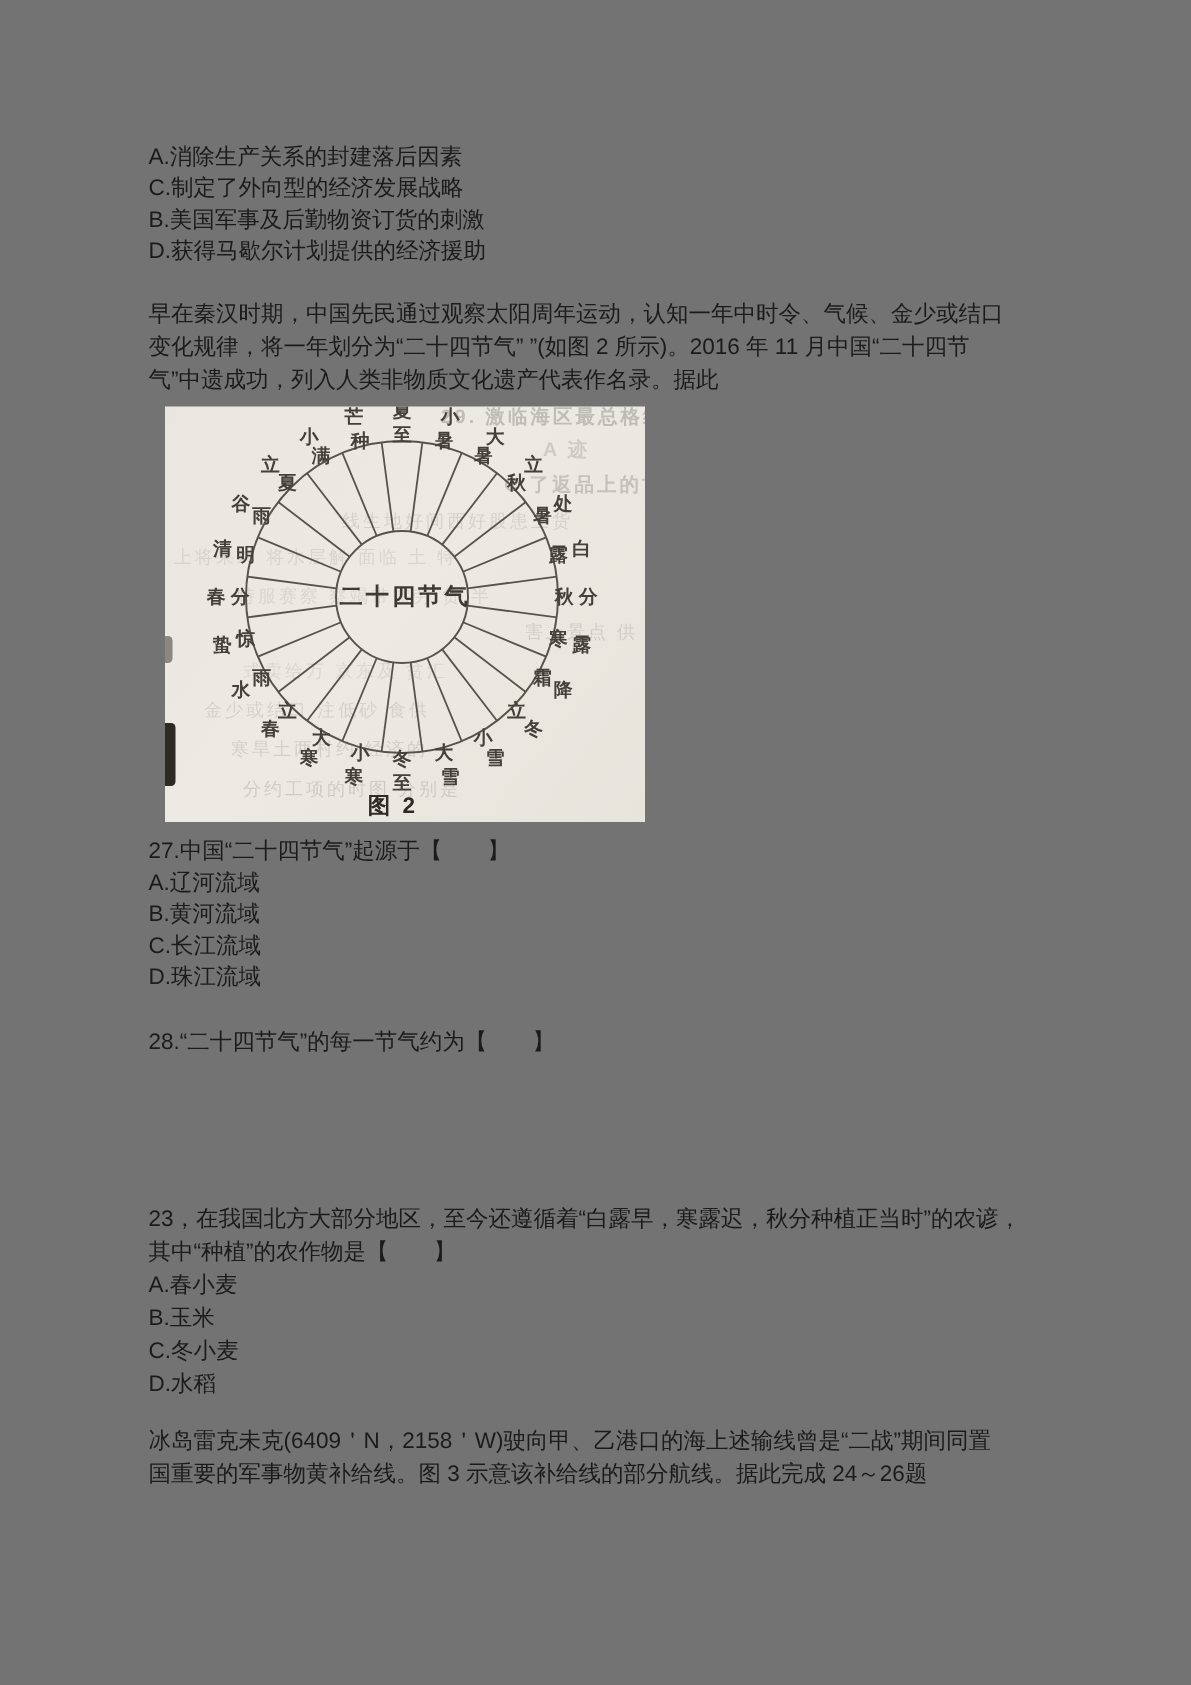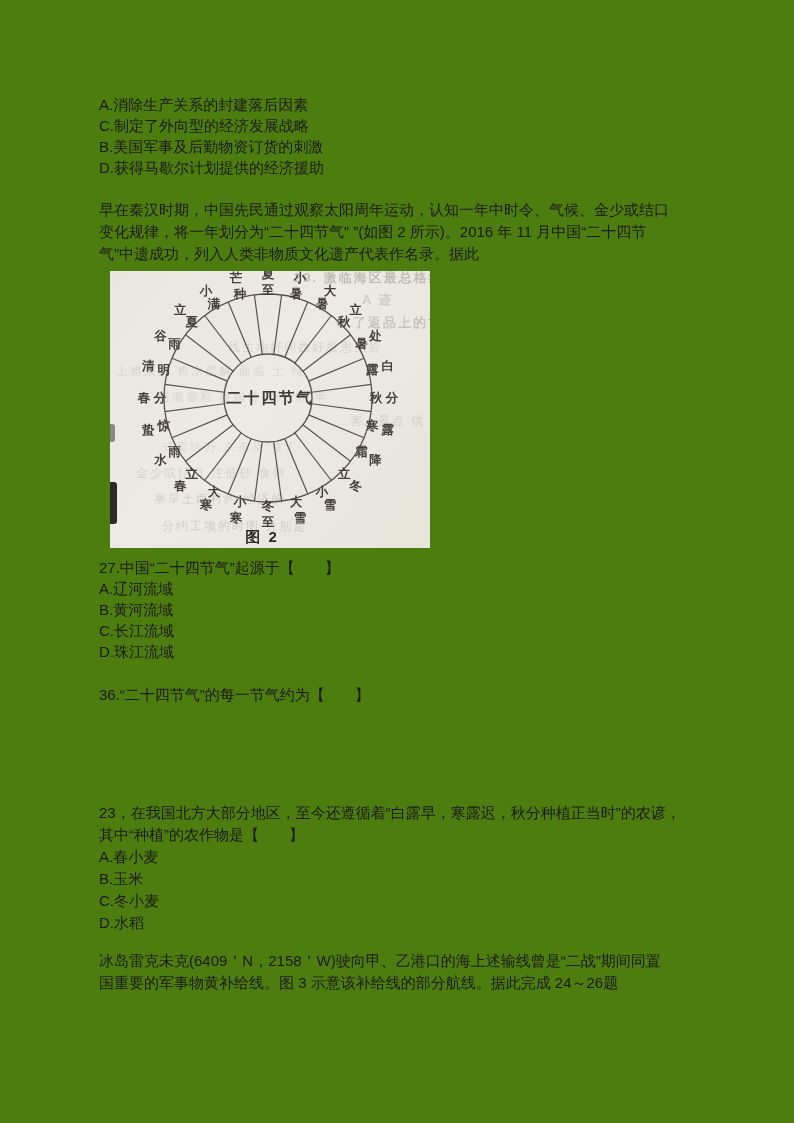--- a/index.html
+++ b/index.html
@@ -1,19 +1,19 @@
 <!DOCTYPE html>
 <html><head>
 <meta charset="utf-8">
 <style>
   html,body{margin:0;padding:0;background:#ffffff;}
   .page{
     position:relative;
     width:794px;height:1123px;
-    background:#4d7c0f;
+    background:#737373;
     overflow:hidden;
     font-family:"Liberation Sans","DejaVu Sans",sans-serif;
     color:#1b1b1b;
   }
   .tblock{
     position:absolute;left:99px;
     font-size:15px;line-height:21px;
     white-space:nowrap;
     color:#1b1b1b;
   }
@@ -173,21 +173,21 @@
     <div>27.中国“二十四节气”起源于【　　】</div>
     <div class="opts">
         <div>A.辽河流域</div>
         <div>B.黄河流域</div>
         <div>C.长江流域</div>
         <div>D.珠江流域</div>
       </div>
   </div>
 
   <div class="tblock lh215" style="top:684px">
-    <div>36.“二十四节气”的每一节气约为【　　】</div>
+    <div>28.“二十四节气”的每一节气约为【　　】</div>
   </div>
 
   <div class="tblock lh22" style="top:802px">
     <div class="opts">
         <div>23，在我国北方大部分地区，至今还遵循着“白露早，寒露迟，秋分种植正当时”的农谚，</div>
         <div>其中“种植”的农作物是【　　】</div>
       </div>
     <div class="opts">
         <div>A.春小麦</div>
         <div>B.玉米</div>

